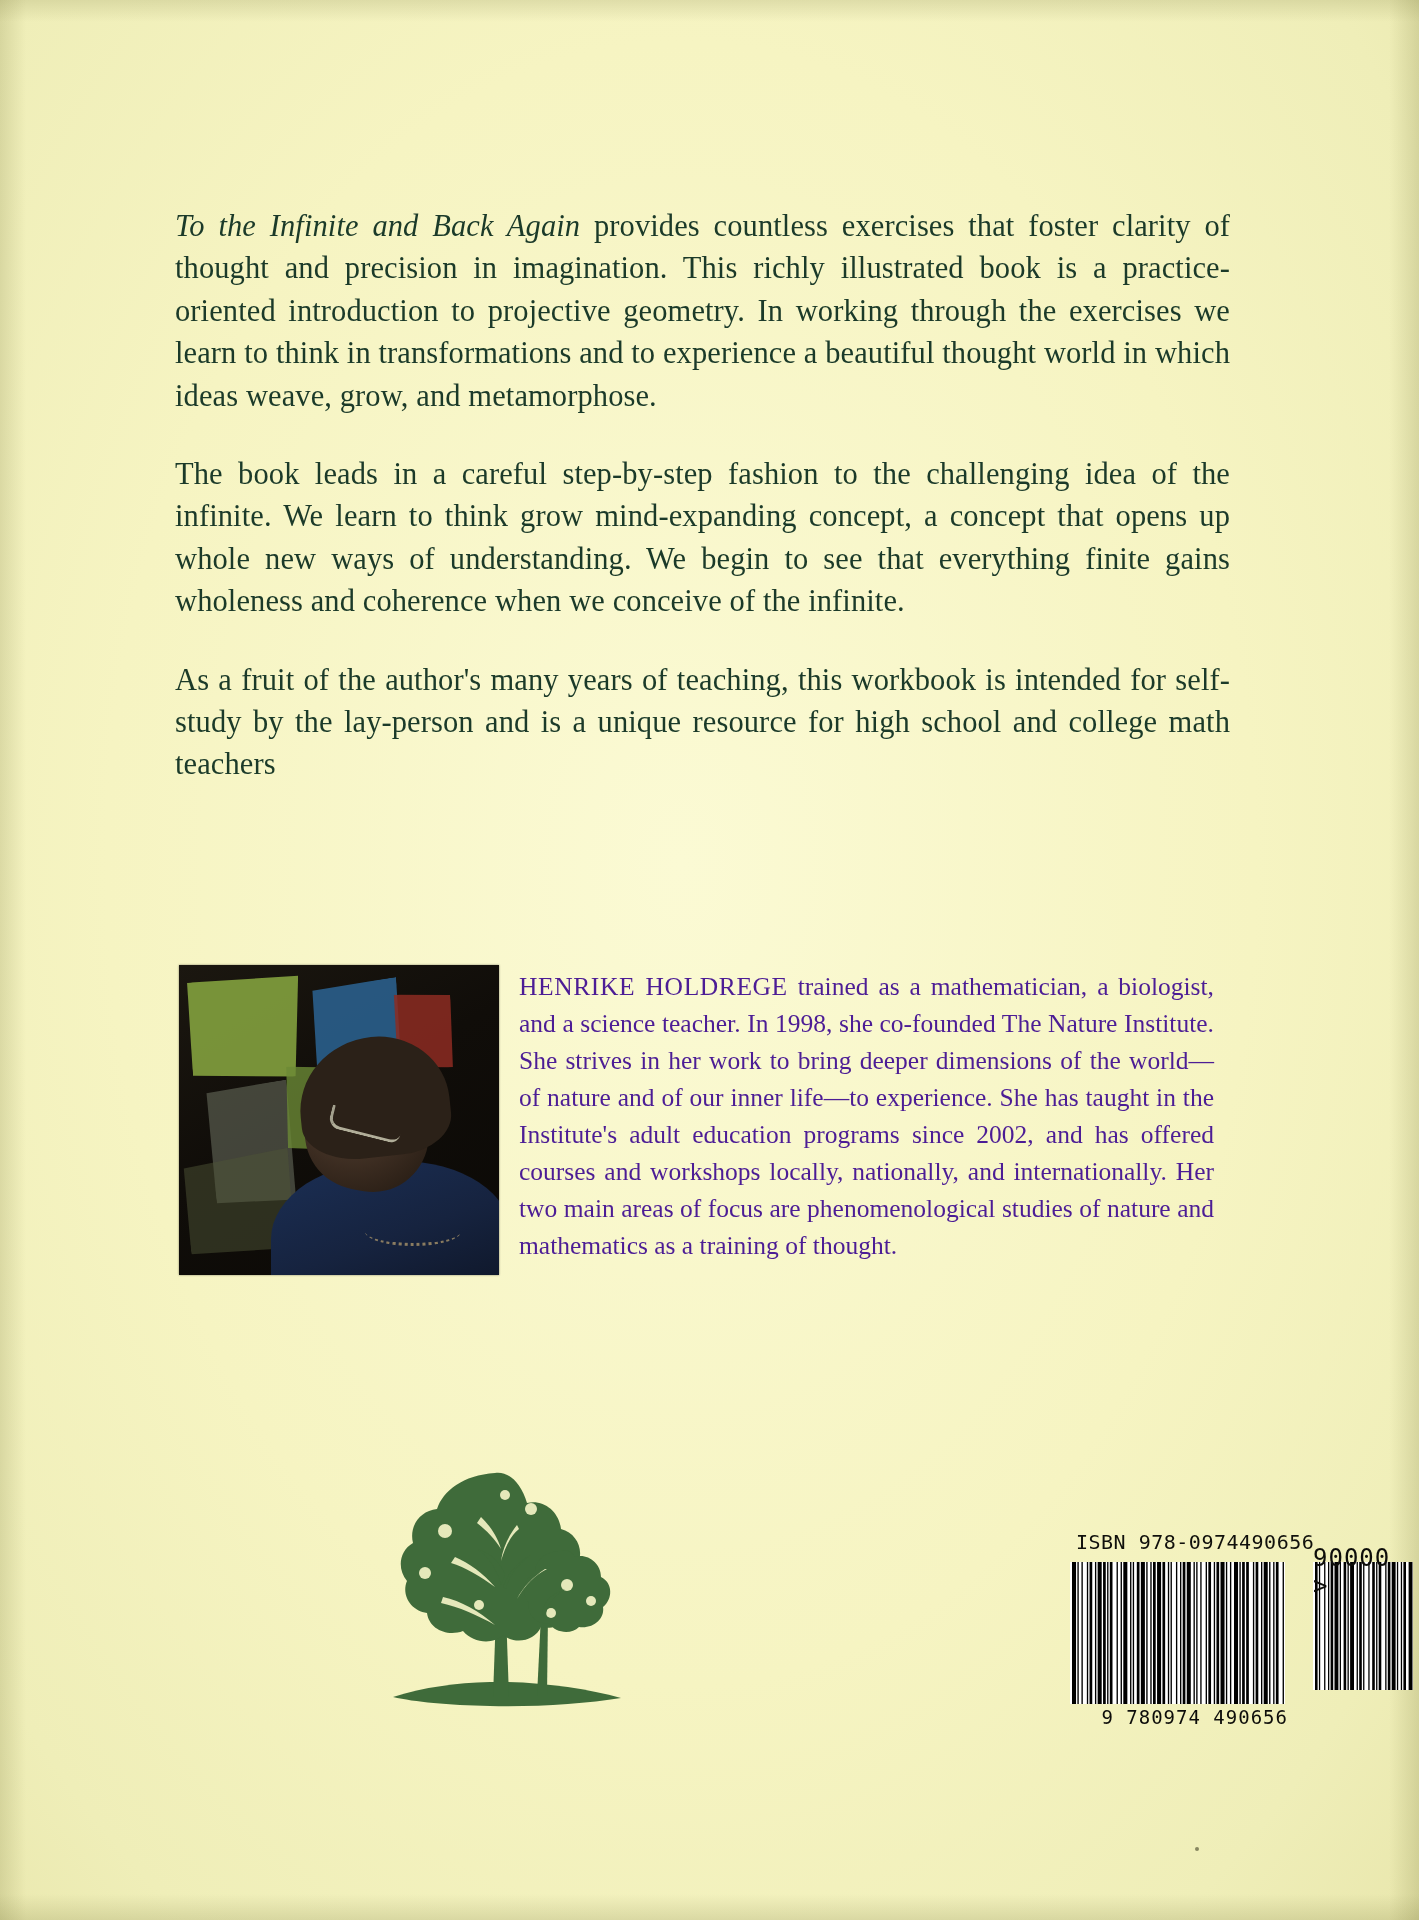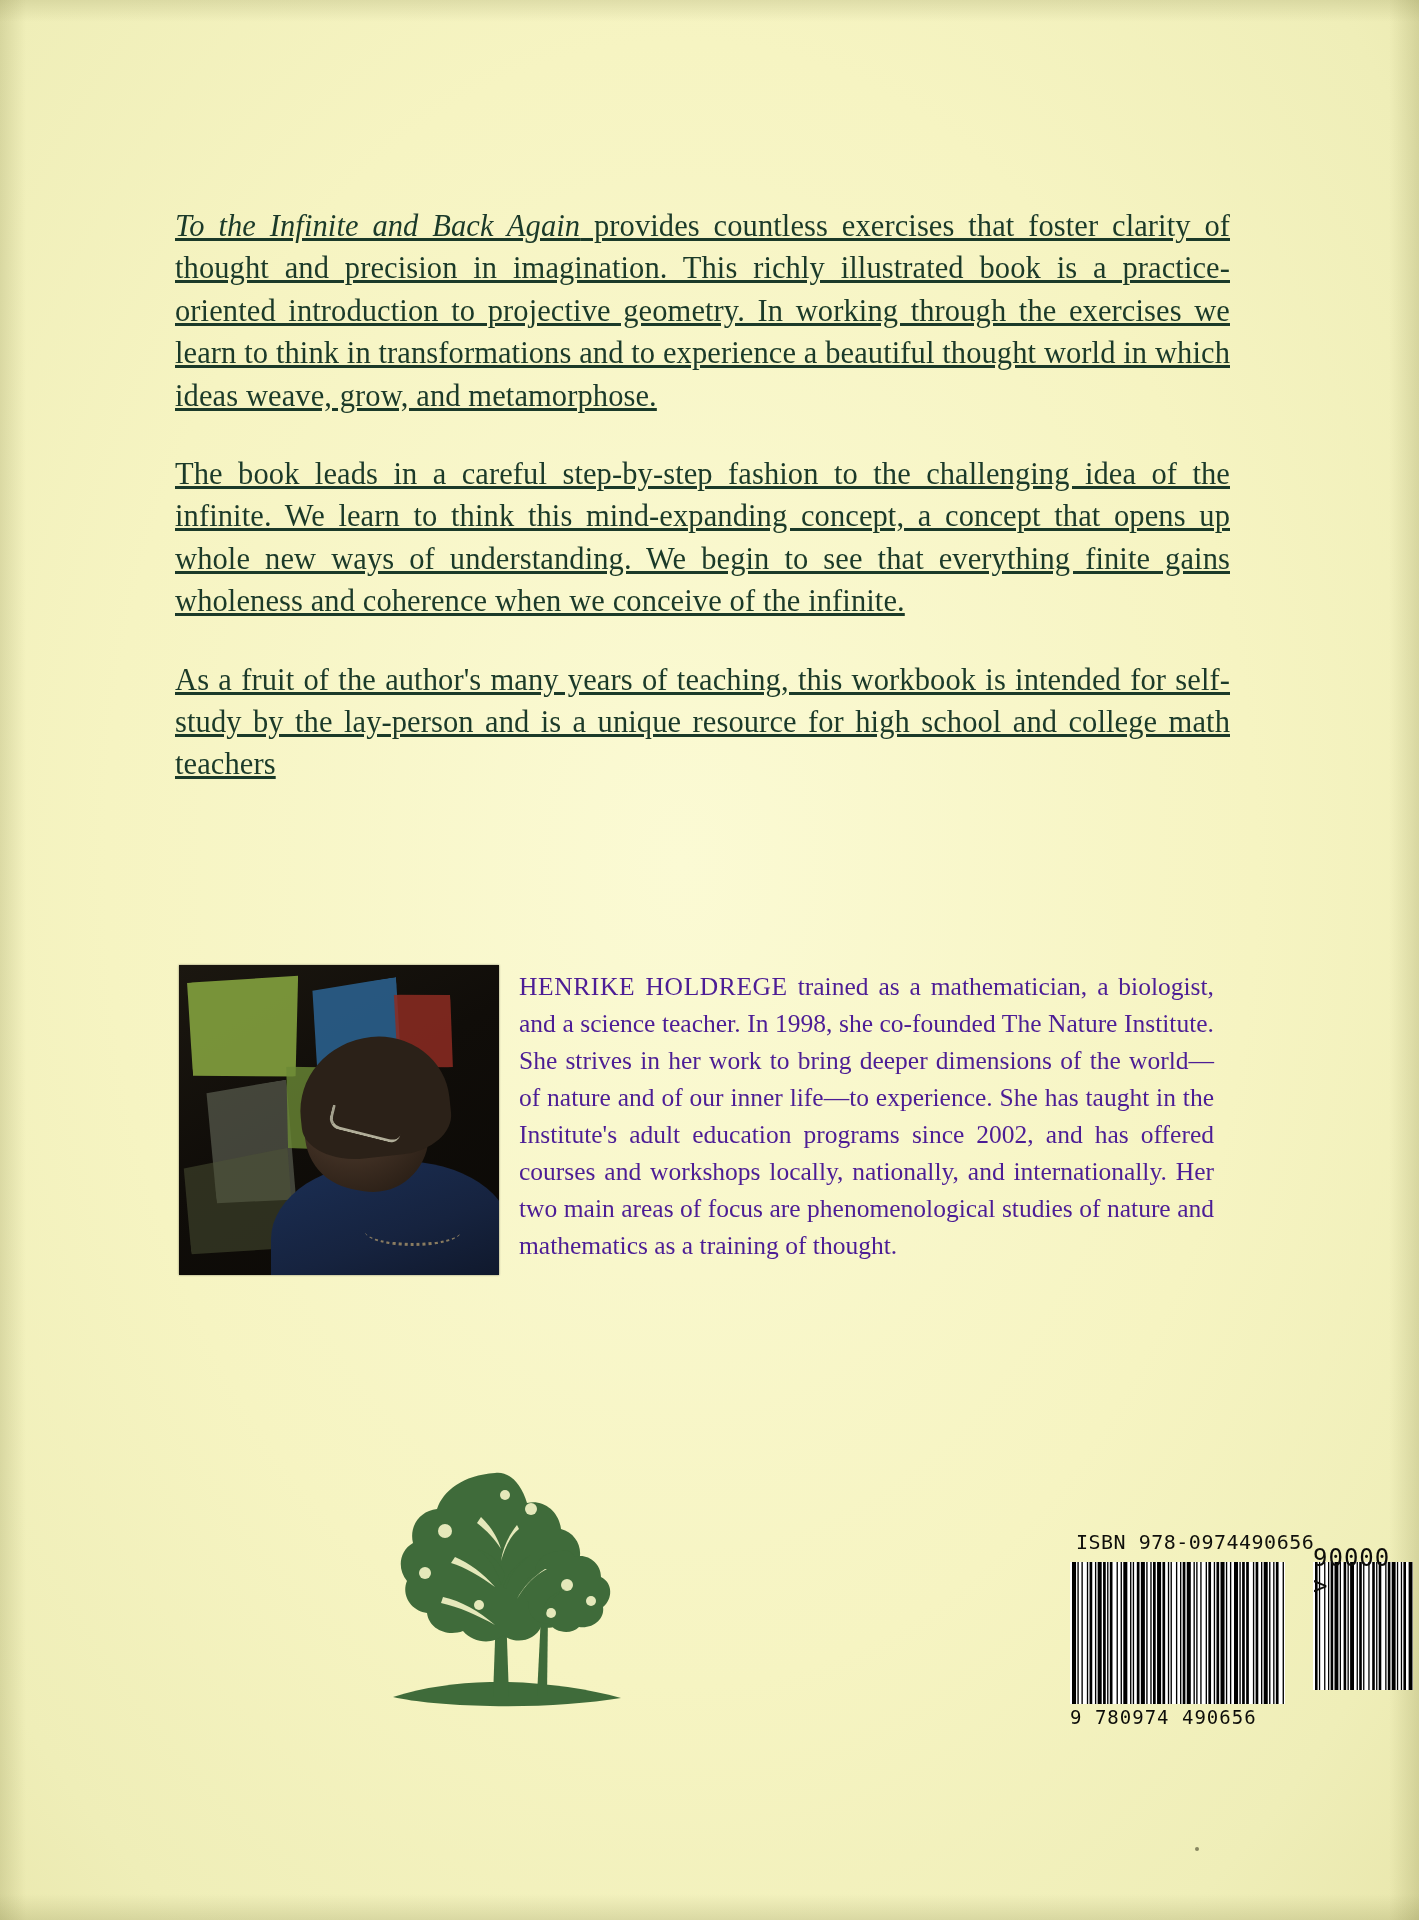--- a/index.html
+++ b/index.html
@@ -58,21 +58,20 @@
     width: 1055px;
   }
   .blurb p {
     margin: 0 0 36px 0;
     font-size: 30.5px;
     line-height: 1.39;
     text-align: justify;
     text-justify: inter-word;
     color: #1b3a29;
     letter-spacing: 0.1px;
-    text-decoration: underline;
   }
   .blurb p.last {
     margin-bottom: 0;
   }
   .blurb em {
     font-style: italic;
   }
   .no-justify {
     text-align: right;
   }
@@ -240,20 +239,21 @@
   }
   .bc-digits {
     position: absolute;
     left: 0;
     top: 146px;
     width: 218px;
     font-family: "DejaVu Sans Mono", monospace;
     font-size: 19px;
     color: #0d0d0a;
     letter-spacing: 1px;
+    text-align: right;
   }
   .addon-digits {
     position: absolute;
     left: 243px;
     top: -16px;
     font-family: "DejaVu Sans Mono", monospace;
     font-size: 24px;
     color: #0d0d0a;
     letter-spacing: 1px;
   }
@@ -274,21 +274,21 @@
 <div class="paper"></div>
 <div class="edge-left"></div>
 <div class="edge-right"></div>
 <div class="edge-top"></div>
 <div class="edge-bottom"></div>
 
 <div class="content">
 
   <div class="blurb">
     <p><em>To the Infinite and Back Again</em><span> provides countless exercises that foster clarity of thought and precision in imagination. This richly illustrated book is a practice-oriented introduction to projective geometry. In working through the exercises we learn to think in transformations and to experience a beautiful thought world in which ideas weave, grow, and metamorphose.</span></p>
-    <p>The book leads in a careful step-by-step fashion to the challenging idea of the infinite. We learn to think this mind-expanding concept, a concept that opens up whole new ways of understanding. We begin to see that everything finite gains wholeness and coherence when we conceive of the infinite.</p>
+    <p>The book leads in a careful step-by-step fashion to the challenging idea of the infinite. We learn to think grow mind-expanding concept, a concept that opens up whole new ways of understanding. We begin to see that everything finite gains wholeness and coherence when we conceive of the infinite.</p>
     <p class="last no-justify">As a fruit of the author's many years of teaching, this workbook is intended for self-study by the lay-person and is a unique resource for high school and college math teachers</p>
   </div>
 
   <div class="author-block">
     <div class="author-photo">
       <div class="photo-bg"></div>
       <div class="pane green"></div>
       <div class="pane blue"></div>
       <div class="pane red"></div>
       <div class="pane grey"></div>

